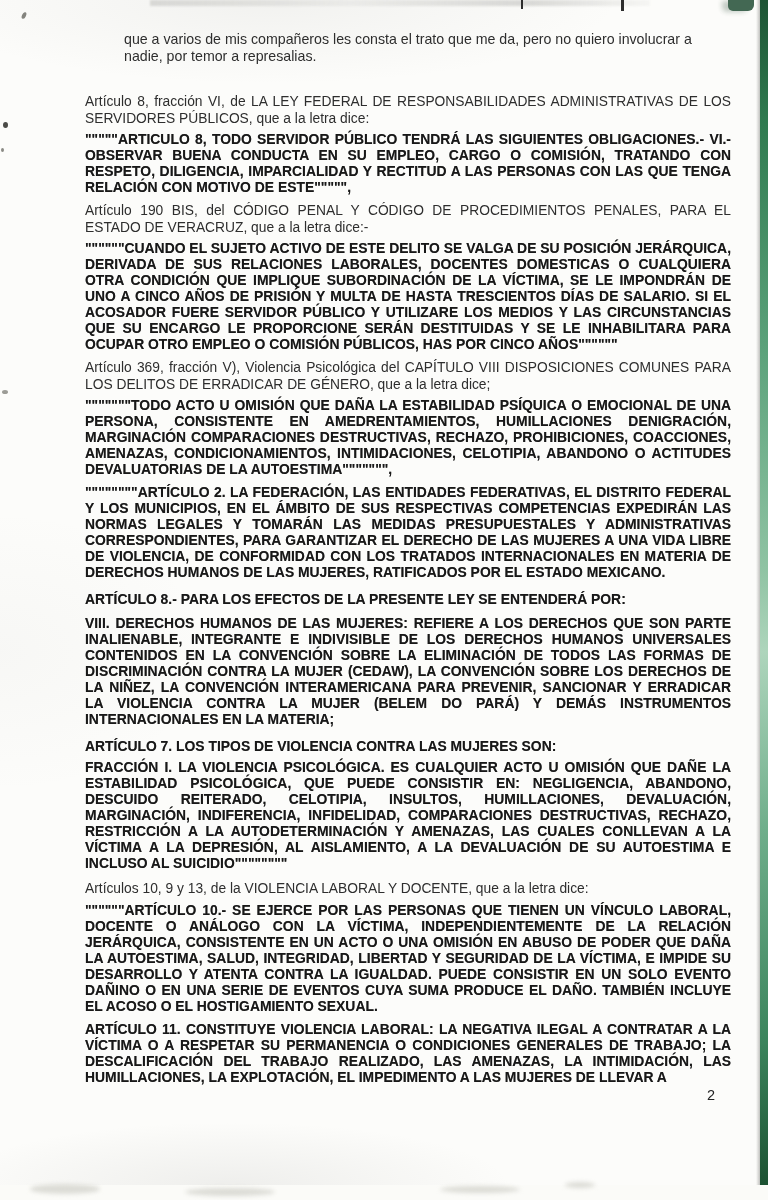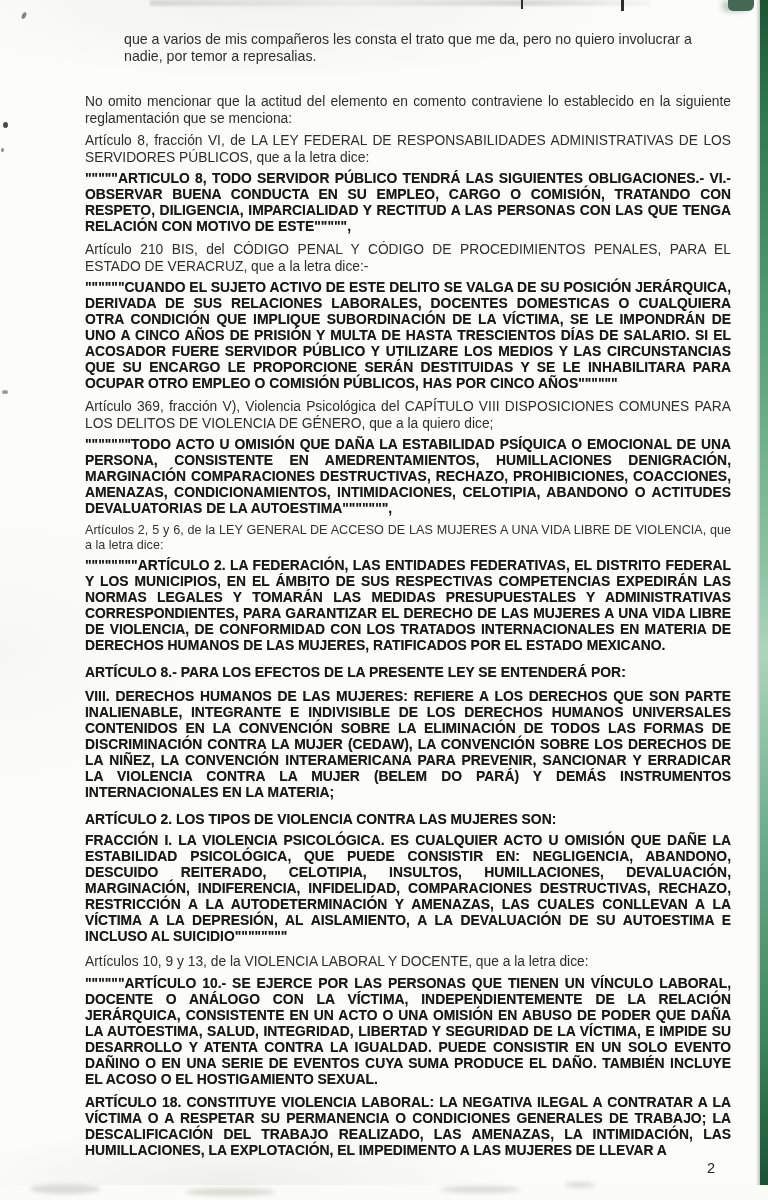--- a/index.html
+++ b/index.html
@@ -95,35 +95,33 @@
   <div class="mark m2"></div>
   <div class="mark m3"></div>
   <div class="mark m4"></div>
   <div class="smudge s1"></div>
   <div class="smudge s2"></div>
   <div class="smudge s3"></div>
   <div class="smudge s4"></div>
 
   <div class="content">
     <p class="reg first mb28">que a varios de mis compañeros les consta  el trato que me da, pero no quiero involucrar a nadie,  por temor a represalias.</p>
-    <p class="reg mb5">No omito mencionar que la actitud del elemento en comento contraviene lo establecido en la siguiente reglamentación que se menciona:</p>
     <p class="reg mb4">Artículo 8, fracción VI, de LA LEY FEDERAL DE RESPONSABILIDADES ADMINISTRATIVAS DE LOS SERVIDORES PÚBLICOS, que a la letra dice:</p>
     <p class="bold mb7">"""""ARTICULO 8, TODO SERVIDOR PÚBLICO TENDRÁ LAS SIGUIENTES OBLIGACIONES.- VI.- OBSERVAR BUENA CONDUCTA EN SU EMPLEO, CARGO O COMISIÓN, TRATANDO CON RESPETO, DILIGENCIA, IMPARCIALIDAD Y RECTITUD A LAS PERSONAS CON LAS QUE TENGA RELACIÓN CON MOTIVO DE ESTE""""",</p>
-    <p class="reg mb4">Artículo 210 BIS, del CÓDIGO PENAL Y CÓDIGO DE PROCEDIMIENTOS PENALES, PARA EL ESTADO DE VERACRUZ, que a la letra dice:-</p>
+    <p class="reg mb4">Artículo 190 BIS, del CÓDIGO PENAL Y CÓDIGO DE PROCEDIMIENTOS PENALES, PARA EL ESTADO DE VERACRUZ, que a la letra dice:-</p>
     <p class="bold mb7">""""""CUANDO EL SUJETO ACTIVO DE ESTE DELITO SE VALGA DE SU POSICIÓN JERÁRQUICA, DERIVADA DE SUS RELACIONES LABORALES, DOCENTES DOMESTICAS O CUALQUIERA OTRA CONDICIÓN QUE IMPLIQUE SUBORDINACIÓN DE LA VÍCTIMA, SE LE IMPONDRÁN DE UNO A CINCO AÑOS DE PRISIÓN Y MULTA DE HASTA TRESCIENTOS DÍAS DE SALARIO. SI EL ACOSADOR FUERE SERVIDOR PÚBLICO Y UTILIZARE LOS MEDIOS Y LAS CIRCUNSTANCIAS QUE SU ENCARGO LE PROPORCIONE SERÁN DESTITUIDAS Y SE LE INHABILITARA PARA OCUPAR OTRO EMPLEO O COMISIÓN PÚBLICOS, HAS POR CINCO AÑOS""""""</p>
-    <p class="reg mb4">Artículo 369, fracción V), Violencia Psicológica del CAPÍTULO VIII DISPOSICIONES COMUNES PARA LOS DELITOS DE VIOLENCIA DE GÉNERO, que a la quiero dice;</p>
+    <p class="reg mb4">Artículo 369, fracción V), Violencia Psicológica del CAPÍTULO VIII DISPOSICIONES COMUNES PARA LOS DELITOS DE ERRADICAR DE GÉNERO, que a la letra dice;</p>
     <p class="bold mb7">"""""""TODO ACTO U OMISIÓN QUE DAÑA LA ESTABILIDAD PSÍQUICA O EMOCIONAL DE UNA PERSONA, CONSISTENTE EN AMEDRENTAMIENTOS, HUMILLACIONES DENIGRACIÓN, MARGINACIÓN COMPARACIONES DESTRUCTIVAS, RECHAZO, PROHIBICIONES, COACCIONES, AMENAZAS, CONDICIONAMIENTOS, INTIMIDACIONES, CELOTIPIA, ABANDONO O ACTITUDES DEVALUATORIAS DE LA AUTOESTIMA""""""",</p>
-    <p class="small mb4">Artículos 2, 5 y 6, de la LEY GENERAL DE ACCESO DE LAS MUJERES A UNA VIDA LIBRE DE VIOLENCIA, que a la letra dice:</p>
     <p class="bold mb11">""""""""ARTÍCULO 2. LA FEDERACIÓN, LAS ENTIDADES FEDERATIVAS, EL DISTRITO FEDERAL Y LOS MUNICIPIOS, EN EL ÁMBITO DE SUS RESPECTIVAS COMPETENCIAS EXPEDIRÁN LAS NORMAS LEGALES Y TOMARÁN LAS MEDIDAS PRESUPUESTALES Y ADMINISTRATIVAS CORRESPONDIENTES, PARA GARANTIZAR EL DERECHO DE LAS MUJERES A UNA VIDA LIBRE DE VIOLENCIA, DE CONFORMIDAD CON LOS TRATADOS INTERNACIONALES EN MATERIA DE DERECHOS HUMANOS DE LAS MUJERES, RATIFICADOS POR EL ESTADO MEXICANO.</p>
     <p class="bold mb8">ARTÍCULO 8.- PARA LOS EFECTOS DE LA PRESENTE LEY SE ENTENDERÁ POR:</p>
     <p class="bold mb11">VIII. DERECHOS HUMANOS DE LAS MUJERES: REFIERE A LOS DERECHOS QUE SON PARTE INALIENABLE, INTEGRANTE E INDIVISIBLE DE LOS DERECHOS HUMANOS UNIVERSALES CONTENIDOS EN LA CONVENCIÓN SOBRE LA ELIMINACIÓN DE TODOS LAS FORMAS DE DISCRIMINACIÓN CONTRA LA MUJER (CEDAW), LA CONVENCIÓN SOBRE LOS DERECHOS DE LA NIÑEZ, LA CONVENCIÓN INTERAMERICANA PARA PREVENIR, SANCIONAR Y ERRADICAR LA VIOLENCIA CONTRA LA MUJER (BELEM DO PARÁ) Y DEMÁS INSTRUMENTOS INTERNACIONALES EN LA MATERIA;</p>
-    <p class="bold mb5">ARTÍCULO 2. LOS TIPOS DE VIOLENCIA CONTRA LAS MUJERES SON:</p>
+    <p class="bold mb5">ARTÍCULO 7. LOS TIPOS DE VIOLENCIA CONTRA LAS MUJERES SON:</p>
     <p class="bold mb9">FRACCIÓN I. LA VIOLENCIA PSICOLÓGICA. ES CUALQUIER ACTO U OMISIÓN QUE DAÑE LA ESTABILIDAD PSICOLÓGICA, QUE PUEDE CONSISTIR EN: NEGLIGENCIA, ABANDONO, DESCUIDO REITERADO, CELOTIPIA, INSULTOS, HUMILLACIONES, DEVALUACIÓN, MARGINACIÓN, INDIFERENCIA, INFIDELIDAD, COMPARACIONES DESTRUCTIVAS, RECHAZO, RESTRICCIÓN A LA AUTODETERMINACIÓN Y AMENAZAS, LAS CUALES CONLLEVAN A LA VÍCTIMA A LA DEPRESIÓN, AL AISLAMIENTO, A LA DEVALUACIÓN DE SU AUTOESTIMA E INCLUSO AL SUICIDIO""""""""</p>
     <p class="reg mb5">Artículos 10, 9 y 13, de la VIOLENCIA LABORAL Y DOCENTE, que a la letra dice:</p>
     <p class="bold mb7">""""""ARTÍCULO 10.- SE EJERCE POR LAS PERSONAS QUE TIENEN UN VÍNCULO LABORAL, DOCENTE O ANÁLOGO CON LA VÍCTIMA, INDEPENDIENTEMENTE DE LA RELACIÓN JERÁRQUICA, CONSISTENTE EN UN ACTO O UNA OMISIÓN EN ABUSO DE PODER QUE DAÑA LA AUTOESTIMA, SALUD, INTEGRIDAD, LIBERTAD Y SEGURIDAD DE LA VÍCTIMA, E IMPIDE SU DESARROLLO Y ATENTA CONTRA LA IGUALDAD. PUEDE CONSISTIR EN UN SOLO EVENTO DAÑINO O EN UNA SERIE DE EVENTOS CUYA SUMA PRODUCE EL DAÑO. TAMBIÉN INCLUYE EL ACOSO O EL HOSTIGAMIENTO SEXUAL.</p>
-    <p class="bold">ARTÍCULO 18. CONSTITUYE VIOLENCIA LABORAL: LA NEGATIVA ILEGAL A CONTRATAR A LA VÍCTIMA O A RESPETAR SU PERMANENCIA O CONDICIONES GENERALES DE TRABAJO; LA DESCALIFICACIÓN DEL TRABAJO REALIZADO, LAS AMENAZAS, LA INTIMIDACIÓN, LAS HUMILLACIONES, LA EXPLOTACIÓN, EL IMPEDIMENTO A LAS MUJERES DE LLEVAR A</p>
+    <p class="bold">ARTÍCULO 11. CONSTITUYE VIOLENCIA LABORAL: LA NEGATIVA ILEGAL A CONTRATAR A LA VÍCTIMA O A RESPETAR SU PERMANENCIA O CONDICIONES GENERALES DE TRABAJO; LA DESCALIFICACIÓN DEL TRABAJO REALIZADO, LAS AMENAZAS, LA INTIMIDACIÓN, LAS HUMILLACIONES, LA EXPLOTACIÓN, EL IMPEDIMENTO A LAS MUJERES DE LLEVAR A</p>
     <div class="page-number">2</div>
   </div>
 
   <div class="edge-shadow"></div>
   <div class="edge-green"></div>
 
 </div>
 
 </body></html>

